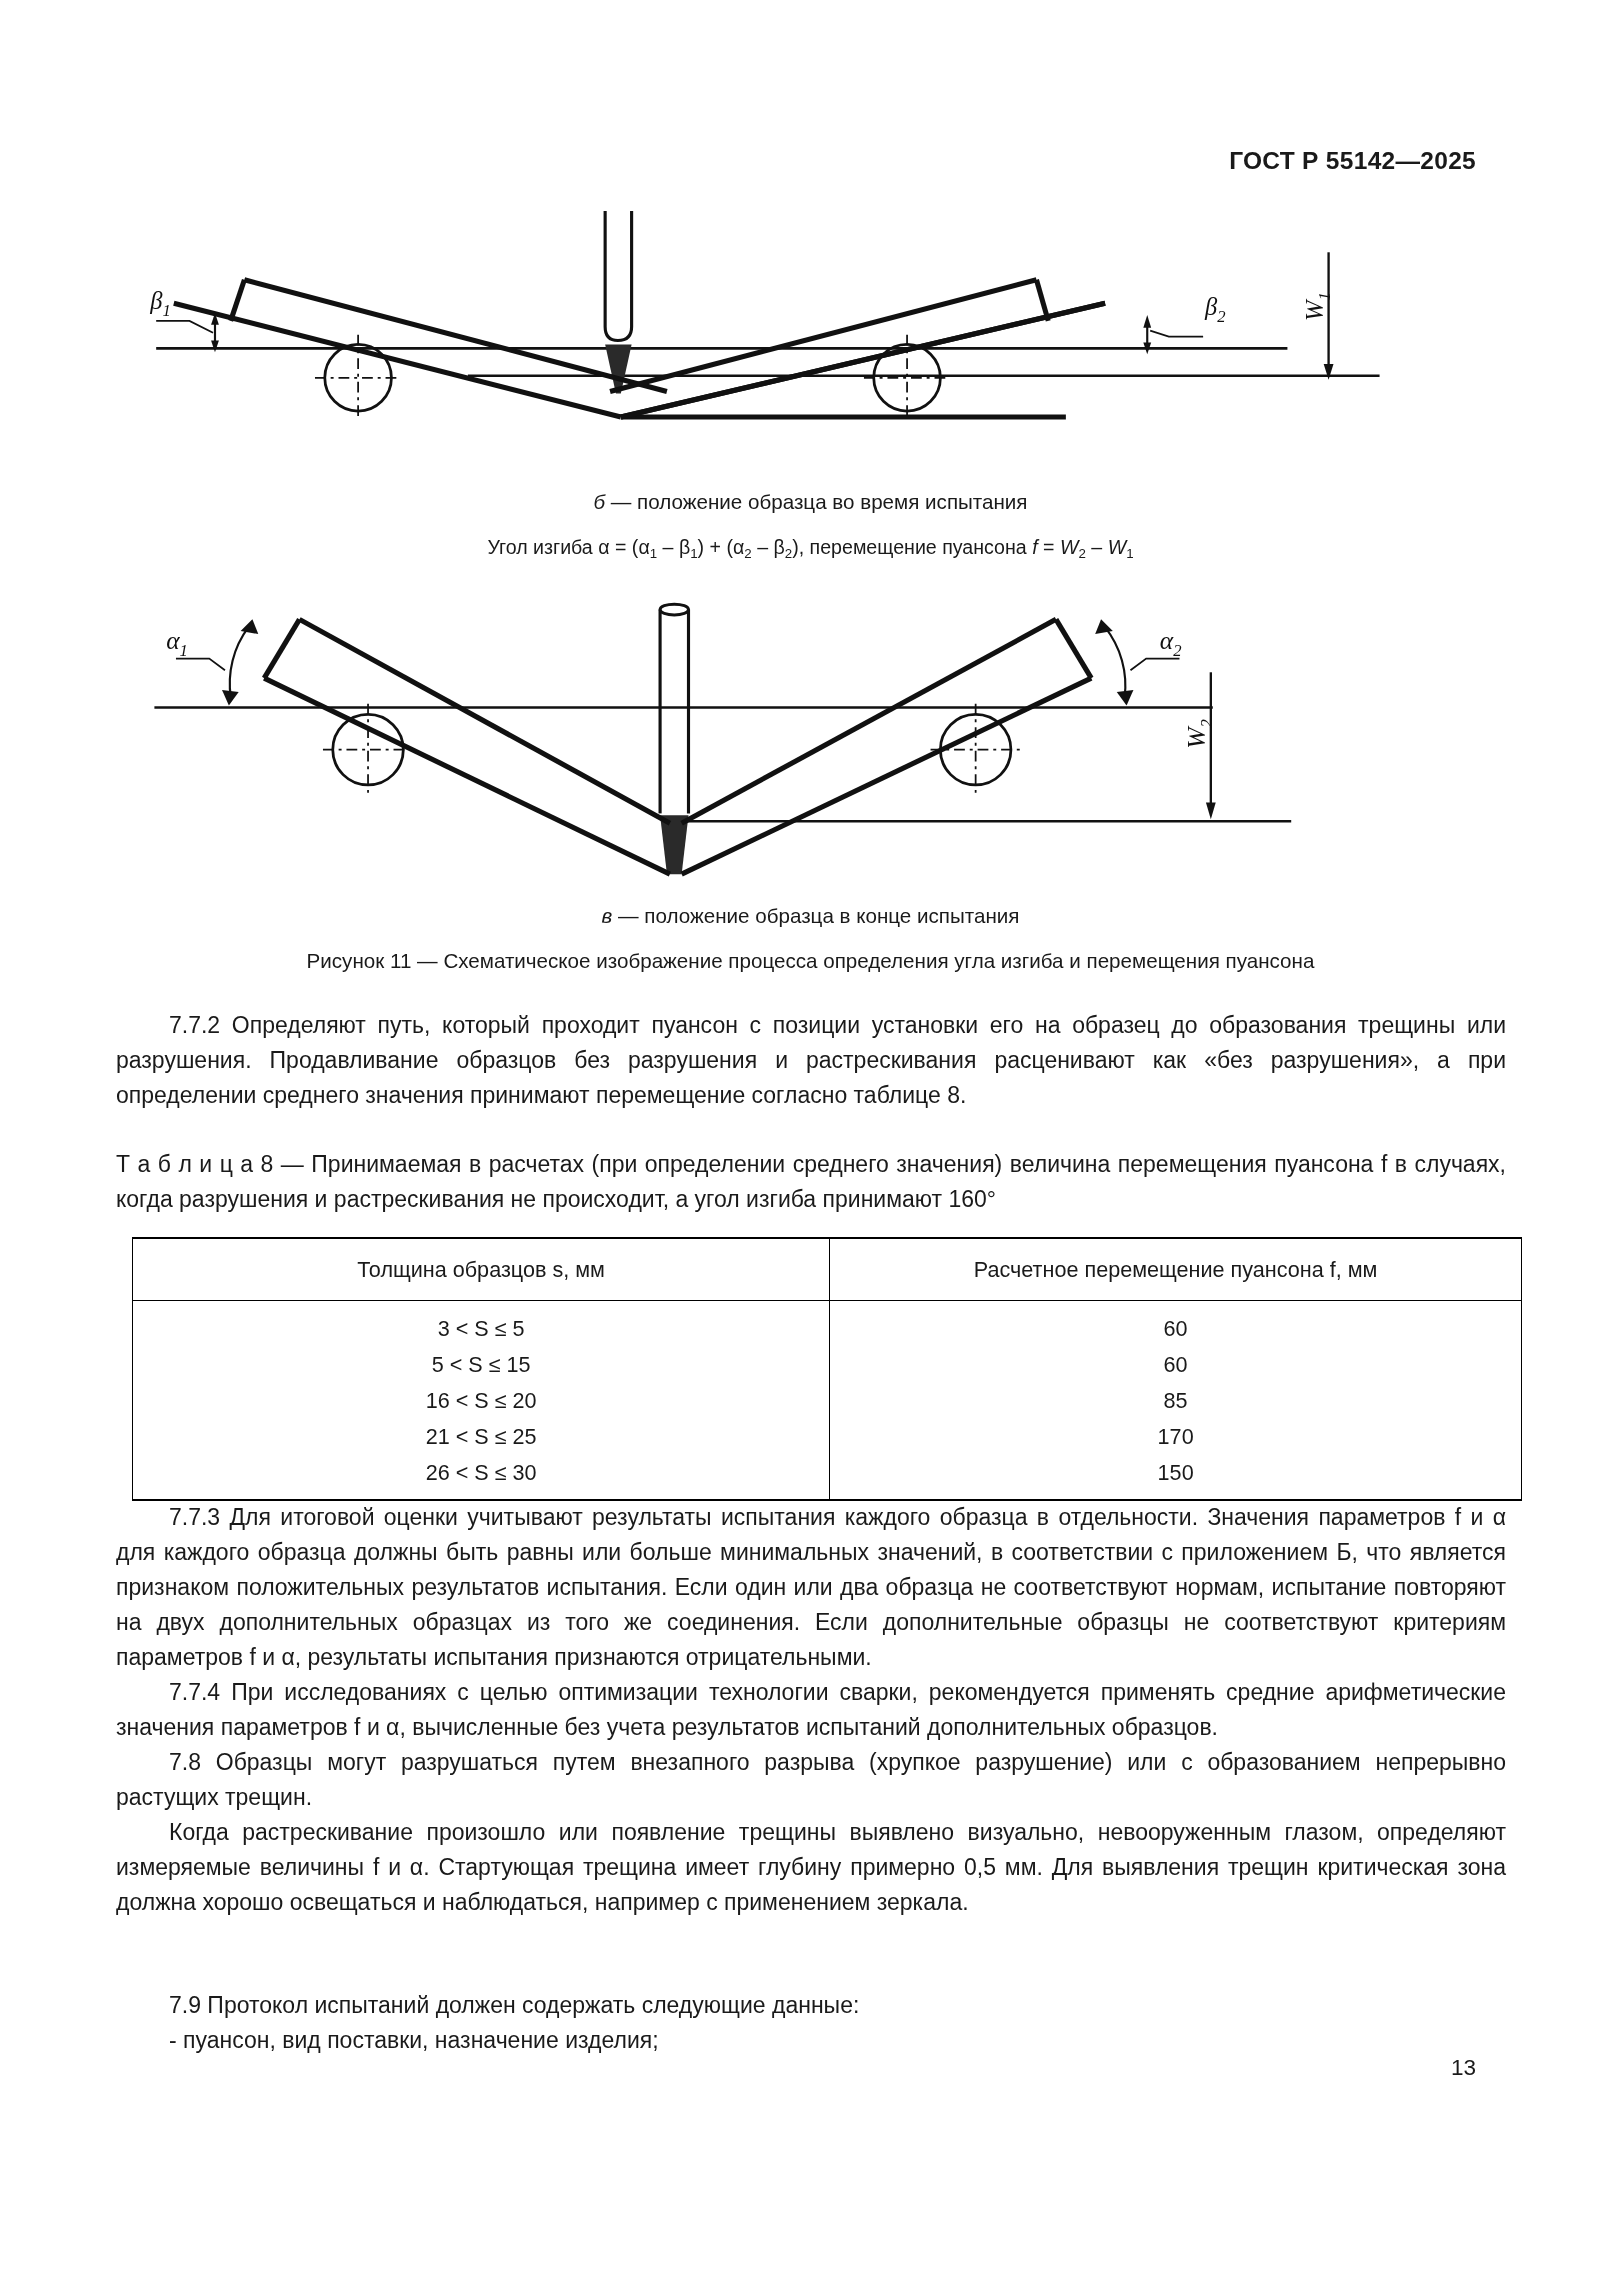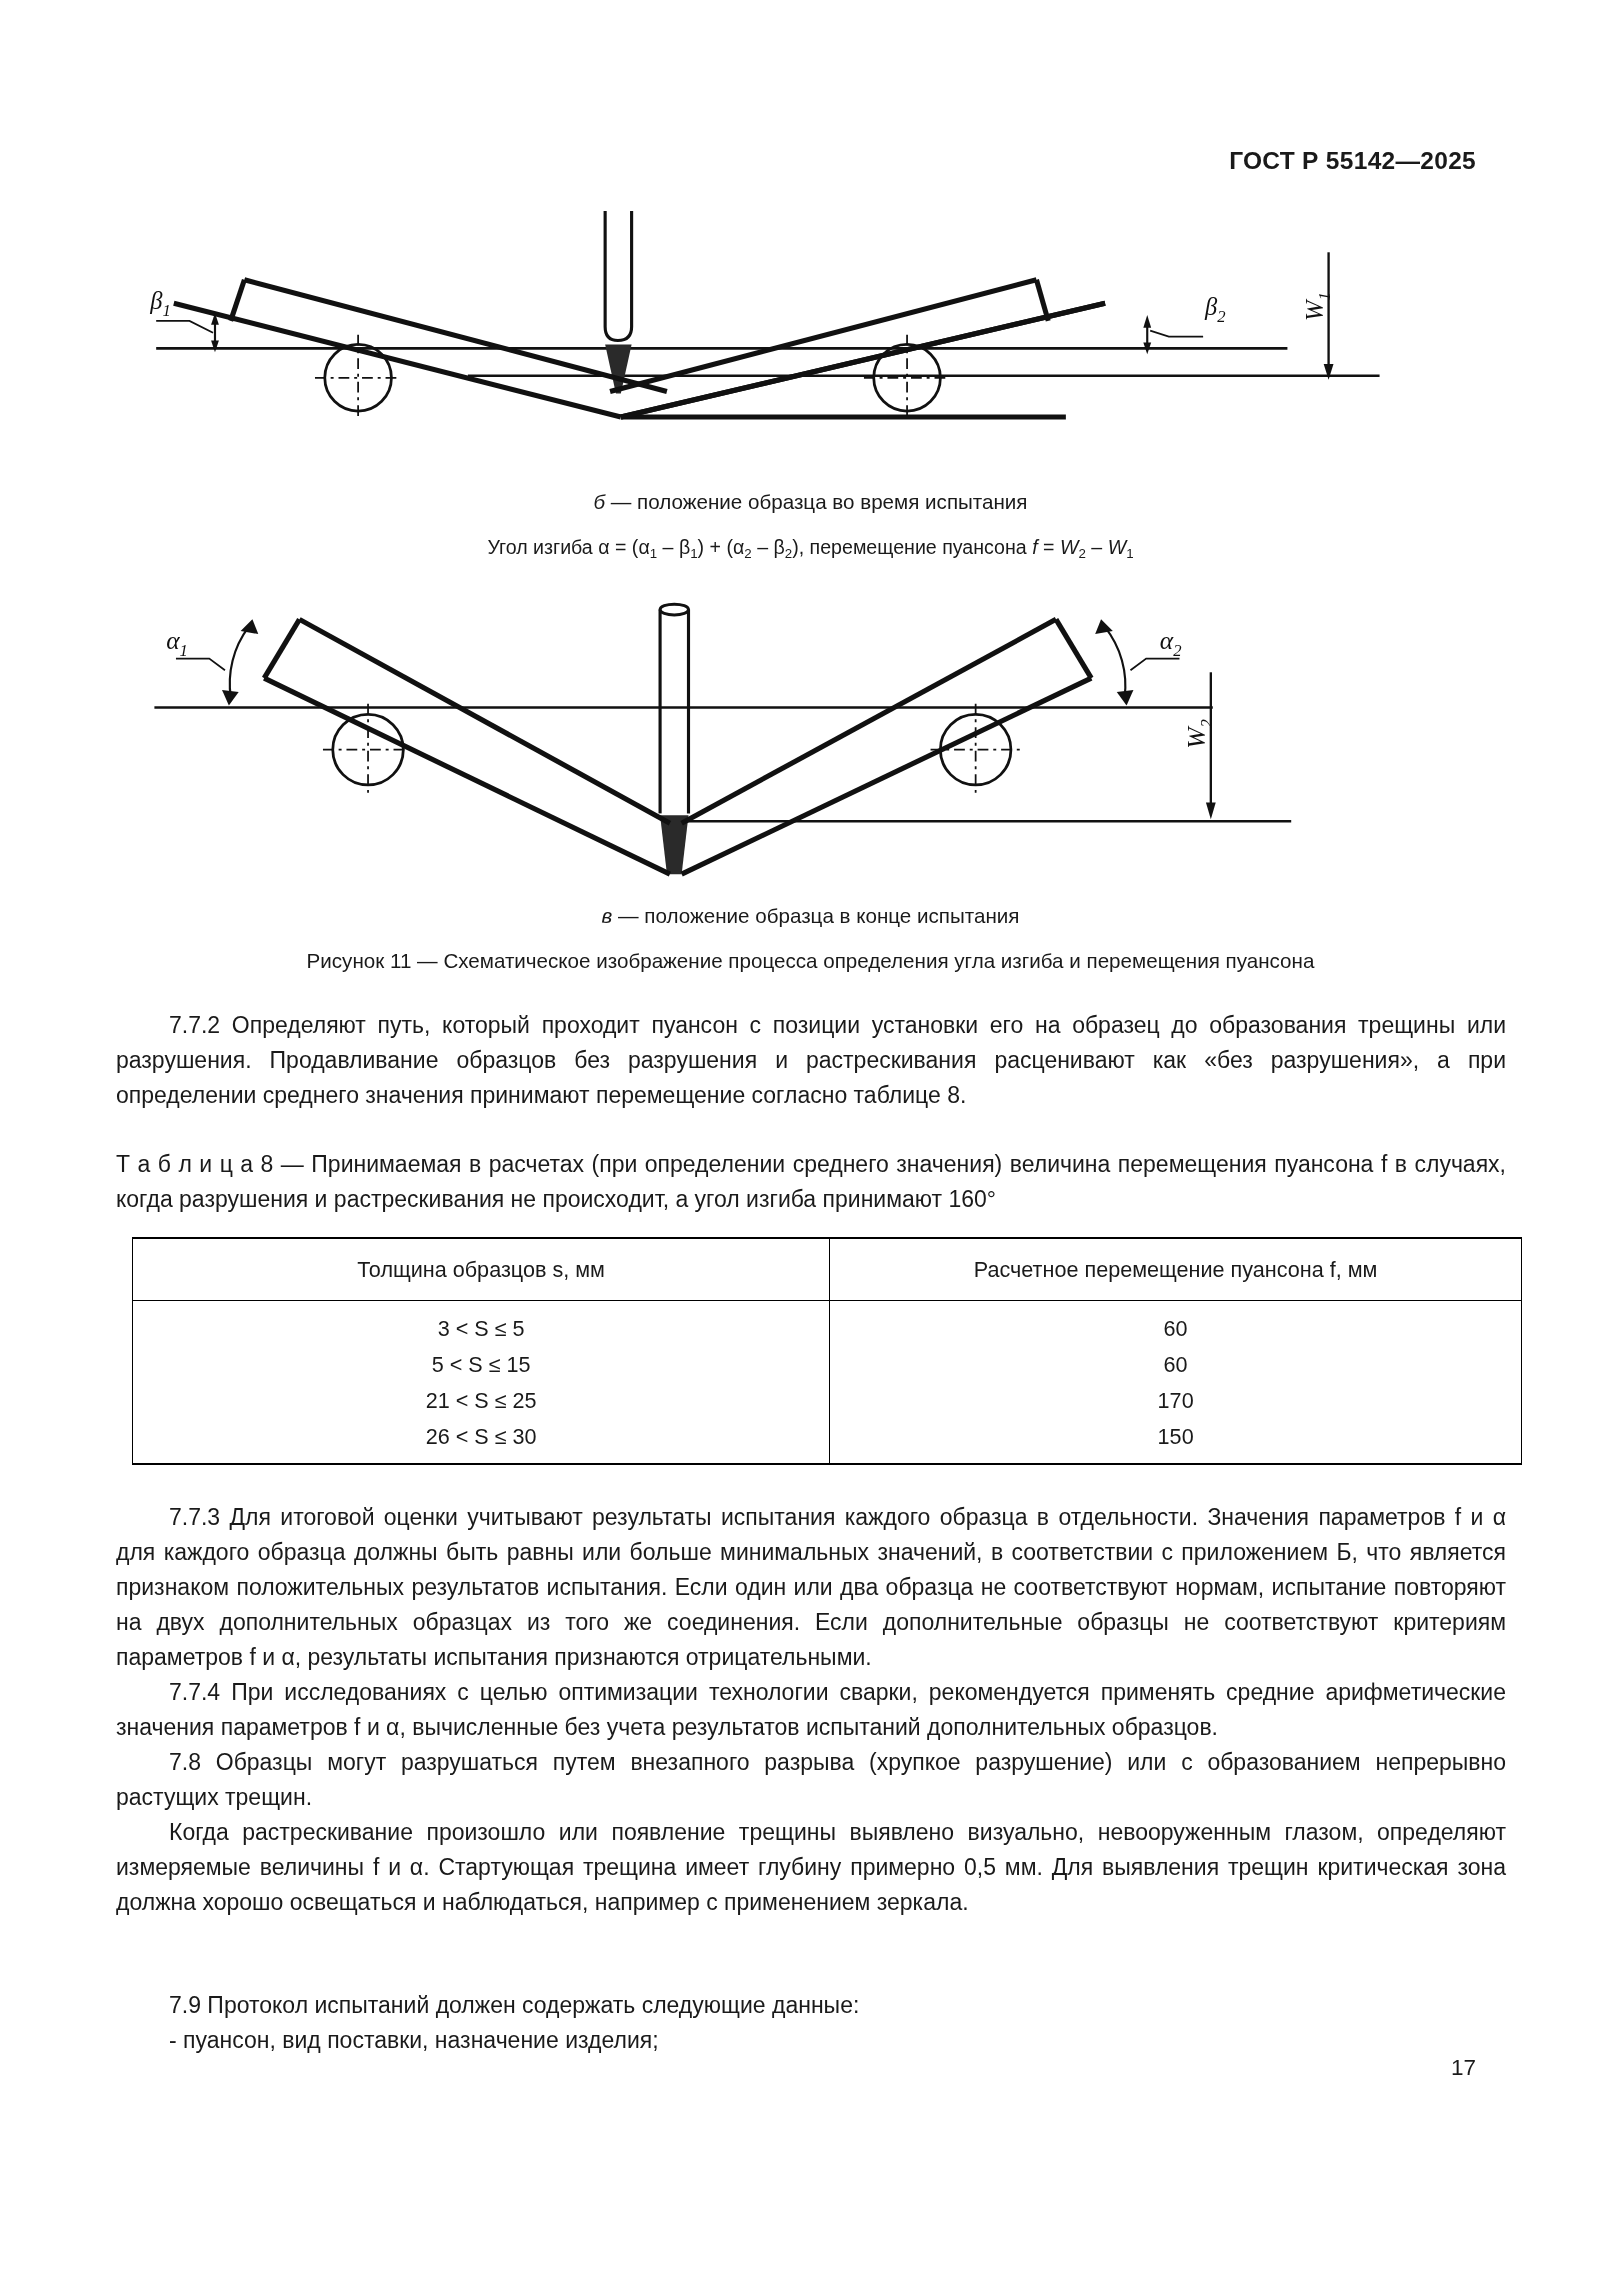--- a/index.html
+++ b/index.html
@@ -250,20 +250,24 @@
       <tbody>
         <tr>
           <td>3 &lt; S ≤ 5</td>
           <td>60</td>
         </tr>
         <tr>
           <td>5 &lt; S ≤ 15</td>
           <td>60</td>
         </tr>
         <tr>
+          <td>16 &lt; S ≤ 20</td>
+          <td>85</td>
+        </tr>
+        <tr>
           <td>21 &lt; S ≤ 25</td>
           <td>170</td>
         </tr>
         <tr>
           <td>26 &lt; S ≤ 30</td>
           <td>150</td>
         </tr>
       </tbody>
     </table>
   </div>
@@ -273,16 +277,16 @@
     <p class="ind">7.7.4  При исследованиях с целью оптимизации технологии сварки, рекомендуется применять средние арифметические значения параметров f и α, вычисленные без учета результатов испытаний дополнительных образцов.</p>
     <p class="ind">7.8  Образцы могут разрушаться путем внезапного разрыва (хрупкое разрушение) или с образованием непрерывно растущих трещин.</p>
     <p class="ind">Когда растрескивание произошло или появление трещины выявлено визуально, невооруженным глазом, определяют измеряемые величины f и α. Стартующая трещина имеет глубину примерно 0,5 мм. Для выявления трещин критическая зона должна хорошо освещаться и наблюдаться, например с применением зеркала.</p>
   </div>
 
   <div class="body-text" id="para-79">
     <p class="ind">7.9  Протокол испытаний должен содержать следующие данные:</p>
     <p class="ind">- пуансон, вид поставки, назначение изделия;</p>
   </div>
 
-  <div class="page-num">17</div>
+  <div class="page-num">13</div>
 
 </div>
 
 
 </body></html>

